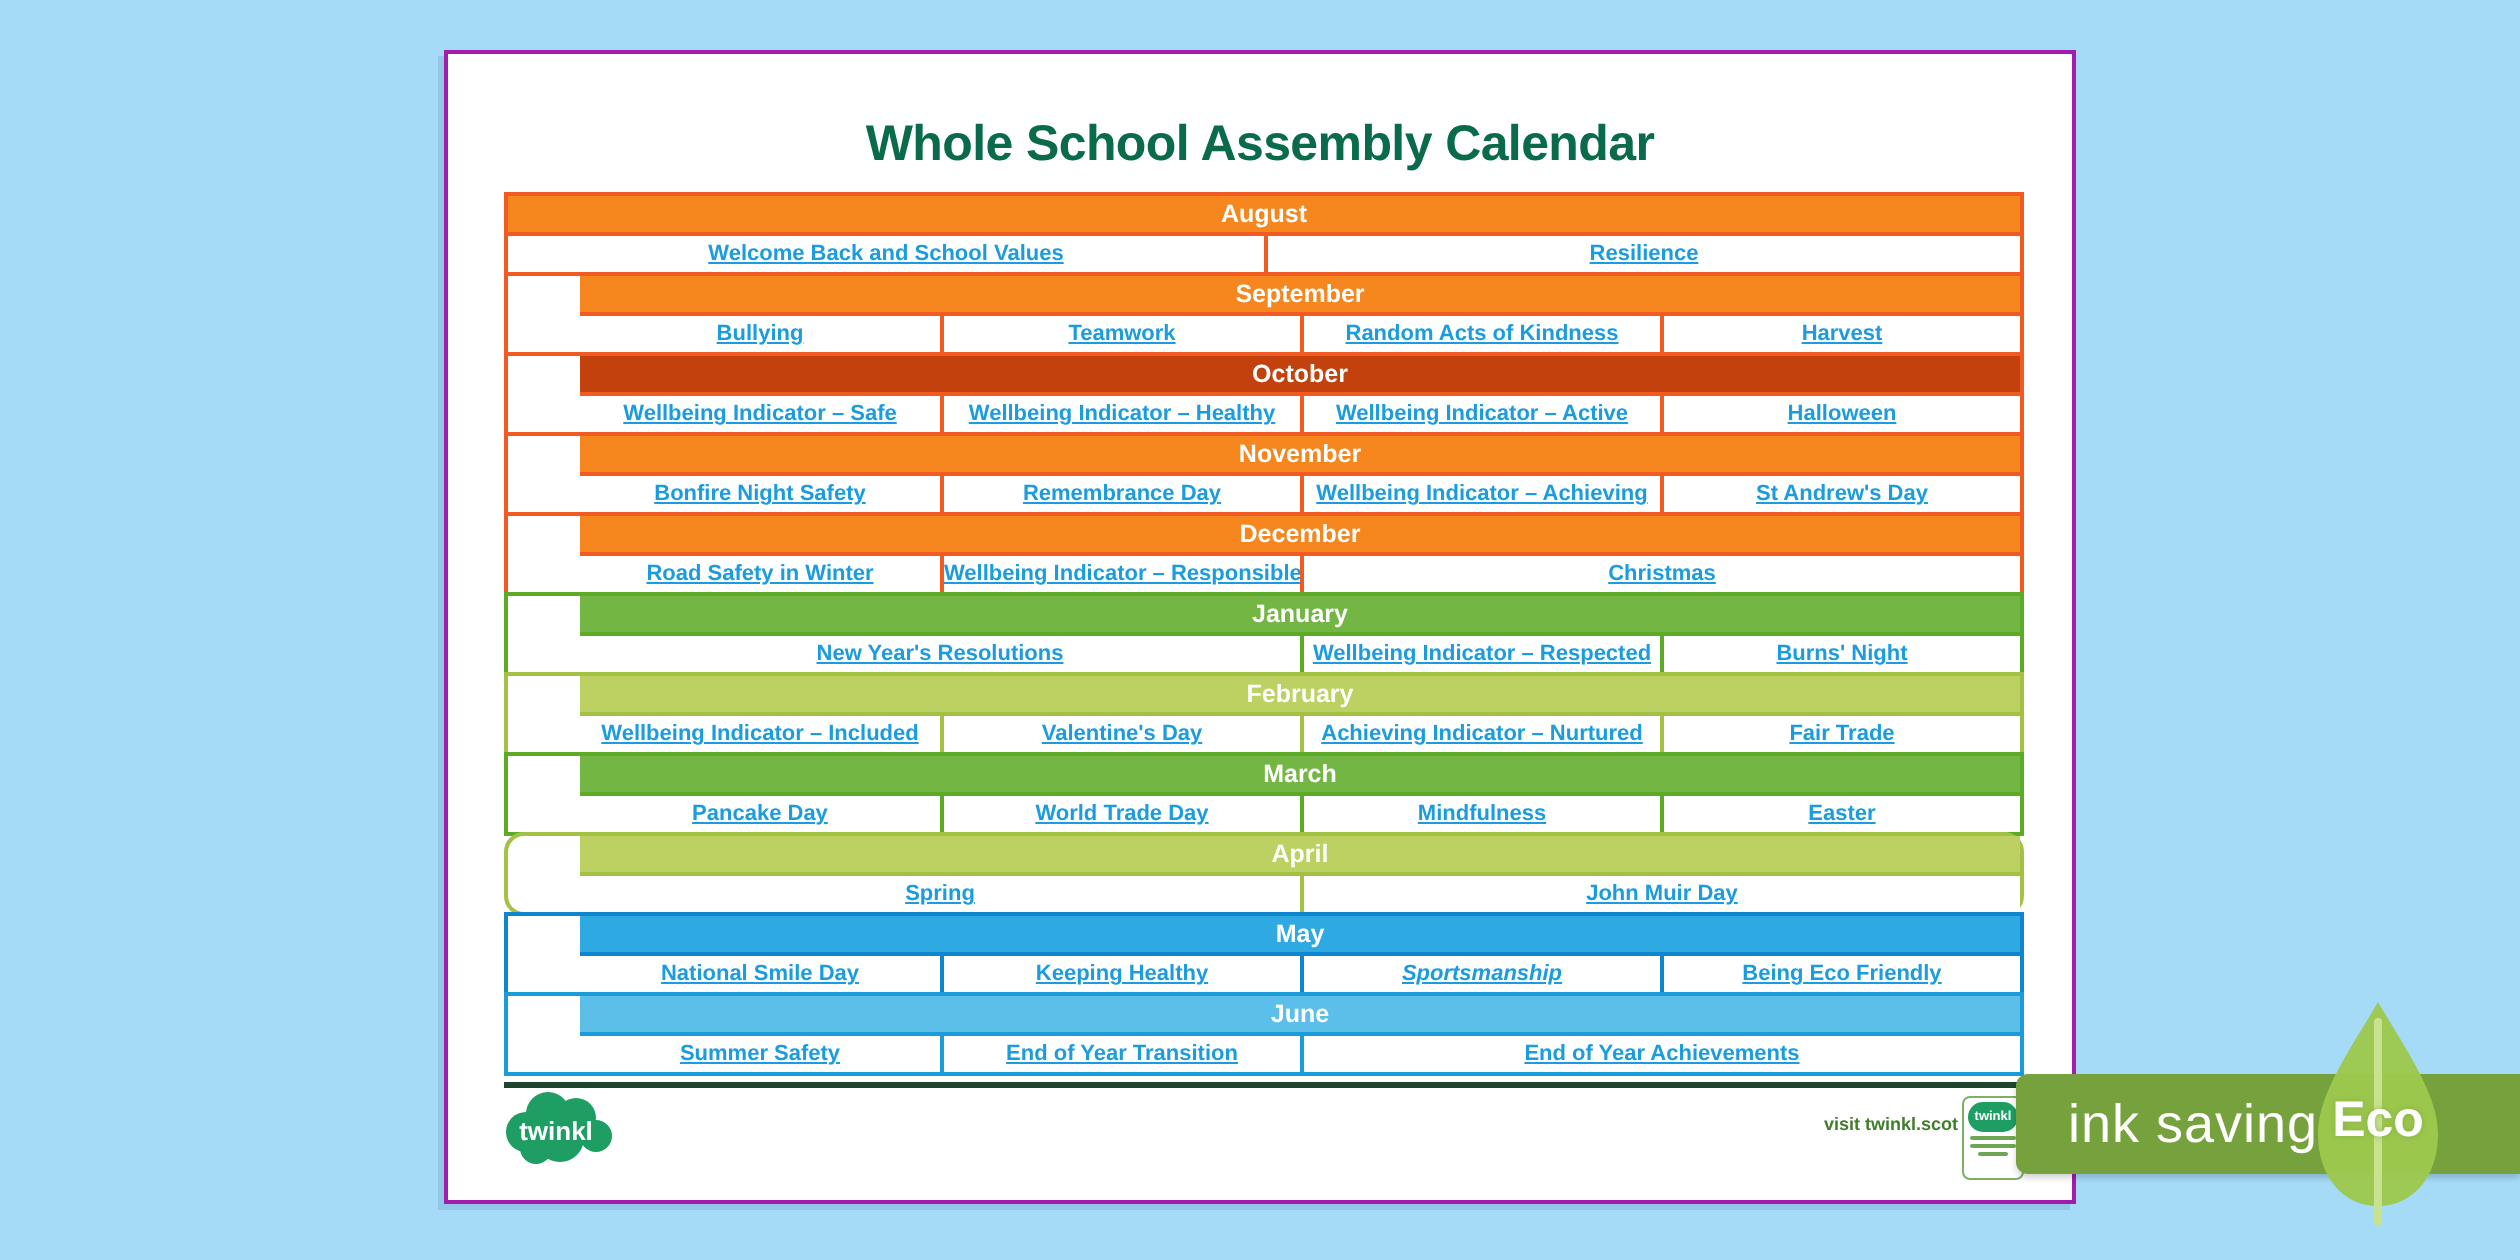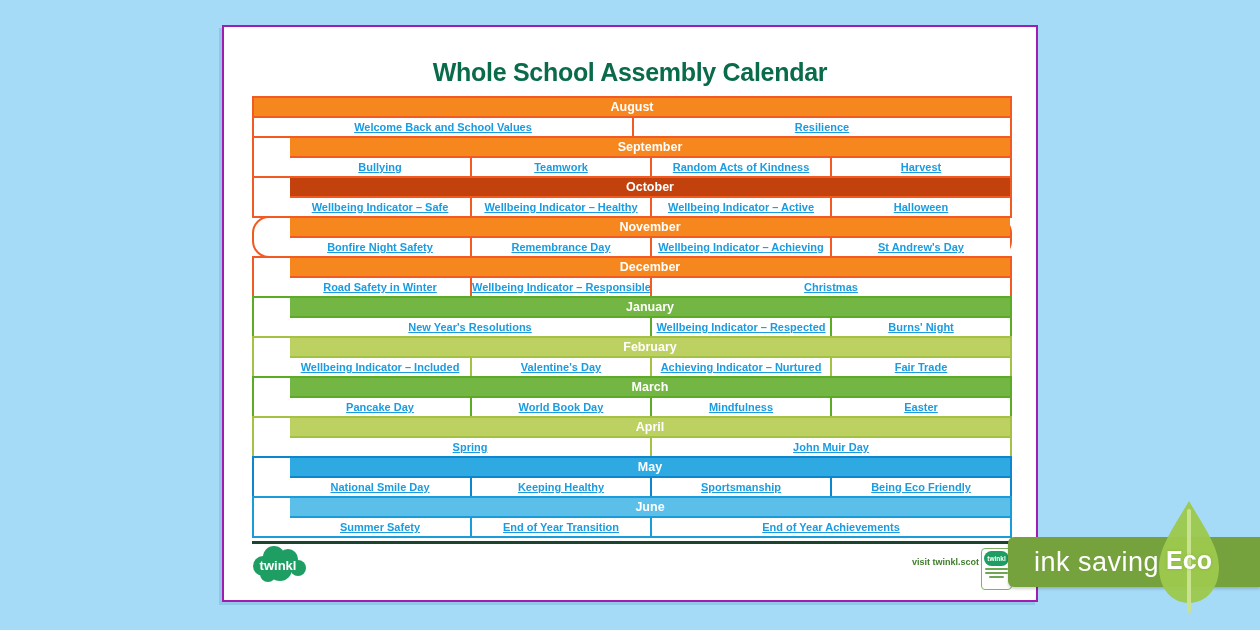--- a/index.html
+++ b/index.html
@@ -67,21 +67,21 @@
       </div>
       <div class="month-section" style="border-color: rgb(241, 90, 34);">
         <div class="month-header" style="background: #c2410c;">October</div>
         <div class="month-row">
           <a class="event-cell first" href="#" style="border-color: rgb(241, 90, 34); width: 25%; color: rgb(27, 156, 224);">Wellbeing Indicator – Safe</a>
           <a class="event-cell" href="#" style="border-color: rgb(241, 90, 34); width: 25%; color: rgb(27, 156, 224);">Wellbeing Indicator – Healthy</a>
           <a class="event-cell" href="#" style="border-color: rgb(241, 90, 34); width: 25%; color: rgb(27, 156, 224);">Wellbeing Indicator – Active</a>
           <a class="event-cell" href="#" style="border-color: rgb(241, 90, 34); width: 25%; color: rgb(27, 156, 224);">Halloween</a>
         </div>
       </div>
-      <div class="month-section" style="border-color: rgb(241, 90, 34); border-radius: 17px;">
+      <div class="month-section" style="border-color: rgb(241, 90, 34);">
         <div class="month-header" style="background: rgb(246, 135, 31);">November</div>
         <div class="month-row">
           <a class="event-cell first" href="#" style="border-color: rgb(241, 90, 34); width: 25%; color: rgb(27, 156, 224);">Bonfire Night Safety</a>
           <a class="event-cell" href="#" style="border-color: rgb(241, 90, 34); width: 25%; color: rgb(27, 156, 224);">Remembrance Day</a>
           <a class="event-cell" href="#" style="border-color: rgb(241, 90, 34); width: 25%; color: rgb(27, 156, 224);">Wellbeing Indicator – Achieving</a>
           <a class="event-cell" href="#" style="border-color: rgb(241, 90, 34); width: 25%; color: rgb(27, 156, 224);">St Andrew's Day</a>
         </div>
       </div>
       <div class="month-section" style="border-color: rgb(241, 90, 34);">
         <div class="month-header" style="background: rgb(246, 135, 31);">December</div>
@@ -105,38 +105,38 @@
           <a class="event-cell first" href="#" style="border-color: rgb(163, 194, 68); width: 25%; color: rgb(27, 156, 224);">Wellbeing Indicator – Included</a>
           <a class="event-cell" href="#" style="border-color: rgb(163, 194, 68); width: 25%; color: rgb(27, 156, 224);">Valentine's Day</a>
           <a class="event-cell" href="#" style="border-color: rgb(163, 194, 68); width: 25%; color: rgb(27, 156, 224);">Achieving Indicator – Nurtured</a>
           <a class="event-cell" href="#" style="border-color: rgb(163, 194, 68); width: 25%; color: rgb(27, 156, 224);">Fair Trade</a>
         </div>
       </div>
       <div class="month-section" style="border-color: rgb(91, 171, 39);">
         <div class="month-header" style="background: rgb(116, 182, 67);">March</div>
         <div class="month-row">
           <a class="event-cell first" href="#" style="border-color: rgb(91, 171, 39); width: 25%; color: rgb(27, 156, 224);">Pancake Day</a>
-          <a class="event-cell" href="#" style="border-color: rgb(91, 171, 39); width: 25%; color: rgb(27, 156, 224);">World Book Day</a>
+          <a class="event-cell" href="#" style="border-color: rgb(91, 171, 39); width: 25%; color: rgb(27, 156, 224);">World Trade Day</a>
           <a class="event-cell" href="#" style="border-color: rgb(91, 171, 39); width: 25%; color: rgb(27, 156, 224);">Mindfulness</a>
           <a class="event-cell" href="#" style="border-color: rgb(91, 171, 39); width: 25%; color: rgb(27, 156, 224);">Easter</a>
         </div>
       </div>
-      <div class="month-section" style="border-color: rgb(163, 194, 68);">
+      <div class="month-section" style="border-color: rgb(163, 194, 68); border-radius: 10px;">
         <div class="month-header" style="background: rgb(188, 209, 97);">April</div>
         <div class="month-row">
           <a class="event-cell first" href="#" style="border-color: rgb(163, 194, 68); width: 50%; color: rgb(27, 156, 224);">Spring</a>
           <a class="event-cell" href="#" style="border-color: rgb(163, 194, 68); width: 50%; color: rgb(27, 156, 224);">John Muir Day</a>
         </div>
       </div>
       <div class="month-section" style="border-color: rgb(14, 134, 205);">
         <div class="month-header" style="background: rgb(47, 169, 225);">May</div>
         <div class="month-row">
           <a class="event-cell first" href="#" style="border-color: rgb(14, 134, 205); width: 25%; color: rgb(27, 156, 224);">National Smile Day</a>
           <a class="event-cell" href="#" style="border-color: rgb(14, 134, 205); width: 25%; color: rgb(27, 156, 224);">Keeping Healthy</a>
-          <a class="event-cell" href="#" style="border-color: rgb(14, 134, 205); width: 25%; color: rgb(27, 156, 224);">Sportsmanship</a>
+          <a class="event-cell" href="#" style="border-color: rgb(14, 134, 205); width: 25%; color: rgb(27, 156, 224); font-style: italic;">Sportsmanship</a>
           <a class="event-cell" href="#" style="border-color: rgb(14, 134, 205); width: 25%; color: rgb(27, 156, 224);">Being Eco Friendly</a>
         </div>
       </div>
       <div class="month-section" style="border-color: rgb(26, 156, 216);">
         <div class="month-header" style="background: rgb(91, 191, 234);">June</div>
         <div class="month-row">
           <a class="event-cell first" href="#" style="border-color: rgb(26, 156, 216); width: 25%; color: rgb(27, 156, 224);">Summer Safety</a>
           <a class="event-cell" href="#" style="border-color: rgb(26, 156, 216); width: 25%; color: rgb(27, 156, 224);">End of Year Transition</a>
           <a class="event-cell" href="#" style="border-color: rgb(26, 156, 216); width: 50%; color: rgb(27, 156, 224);">End of Year Achievements</a>
         </div>

